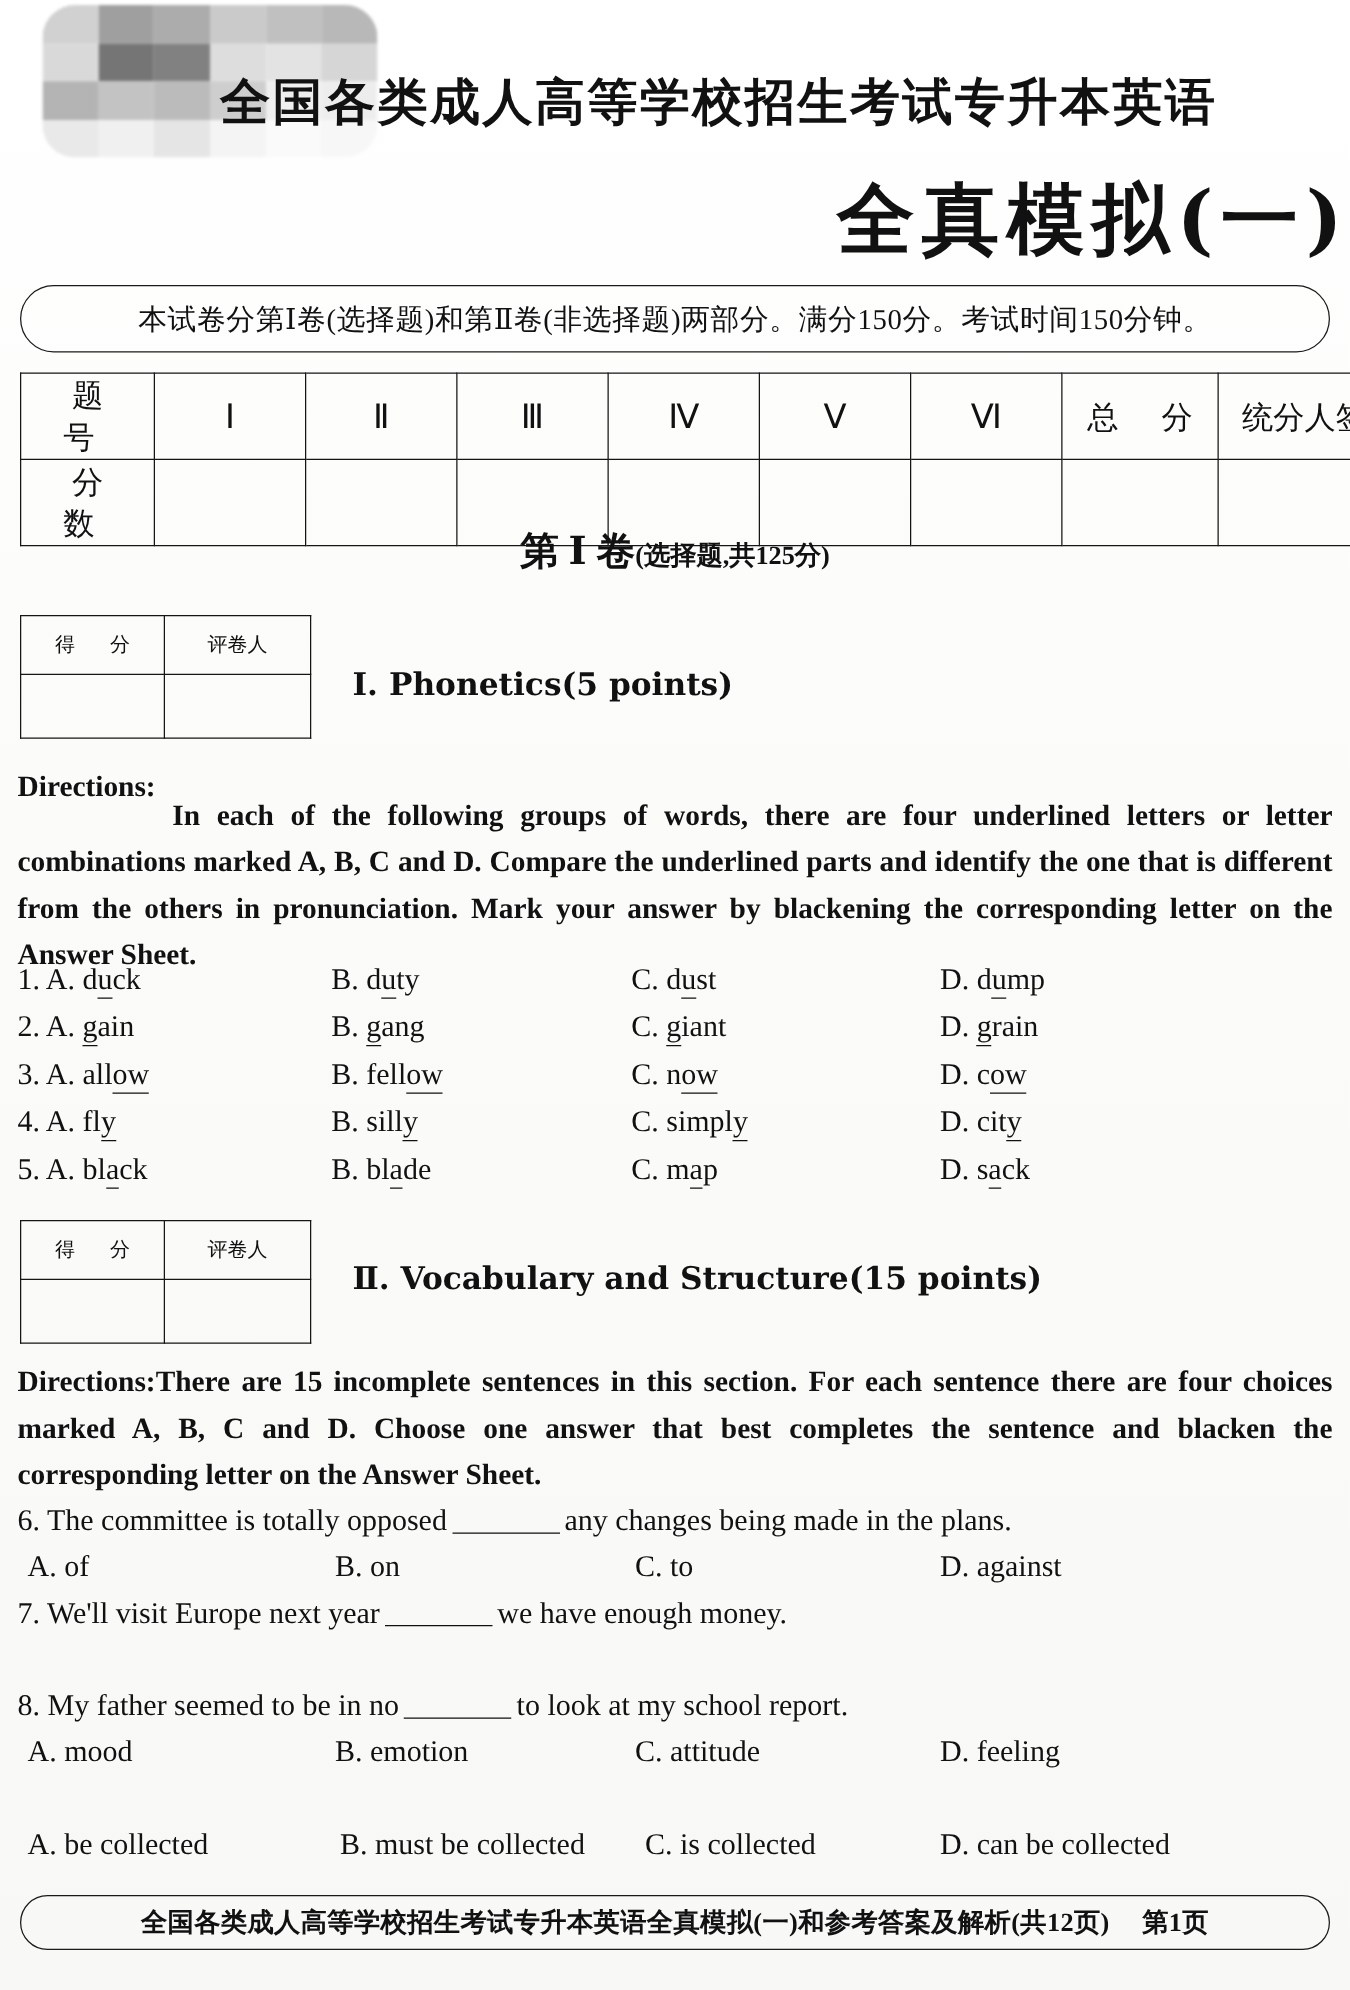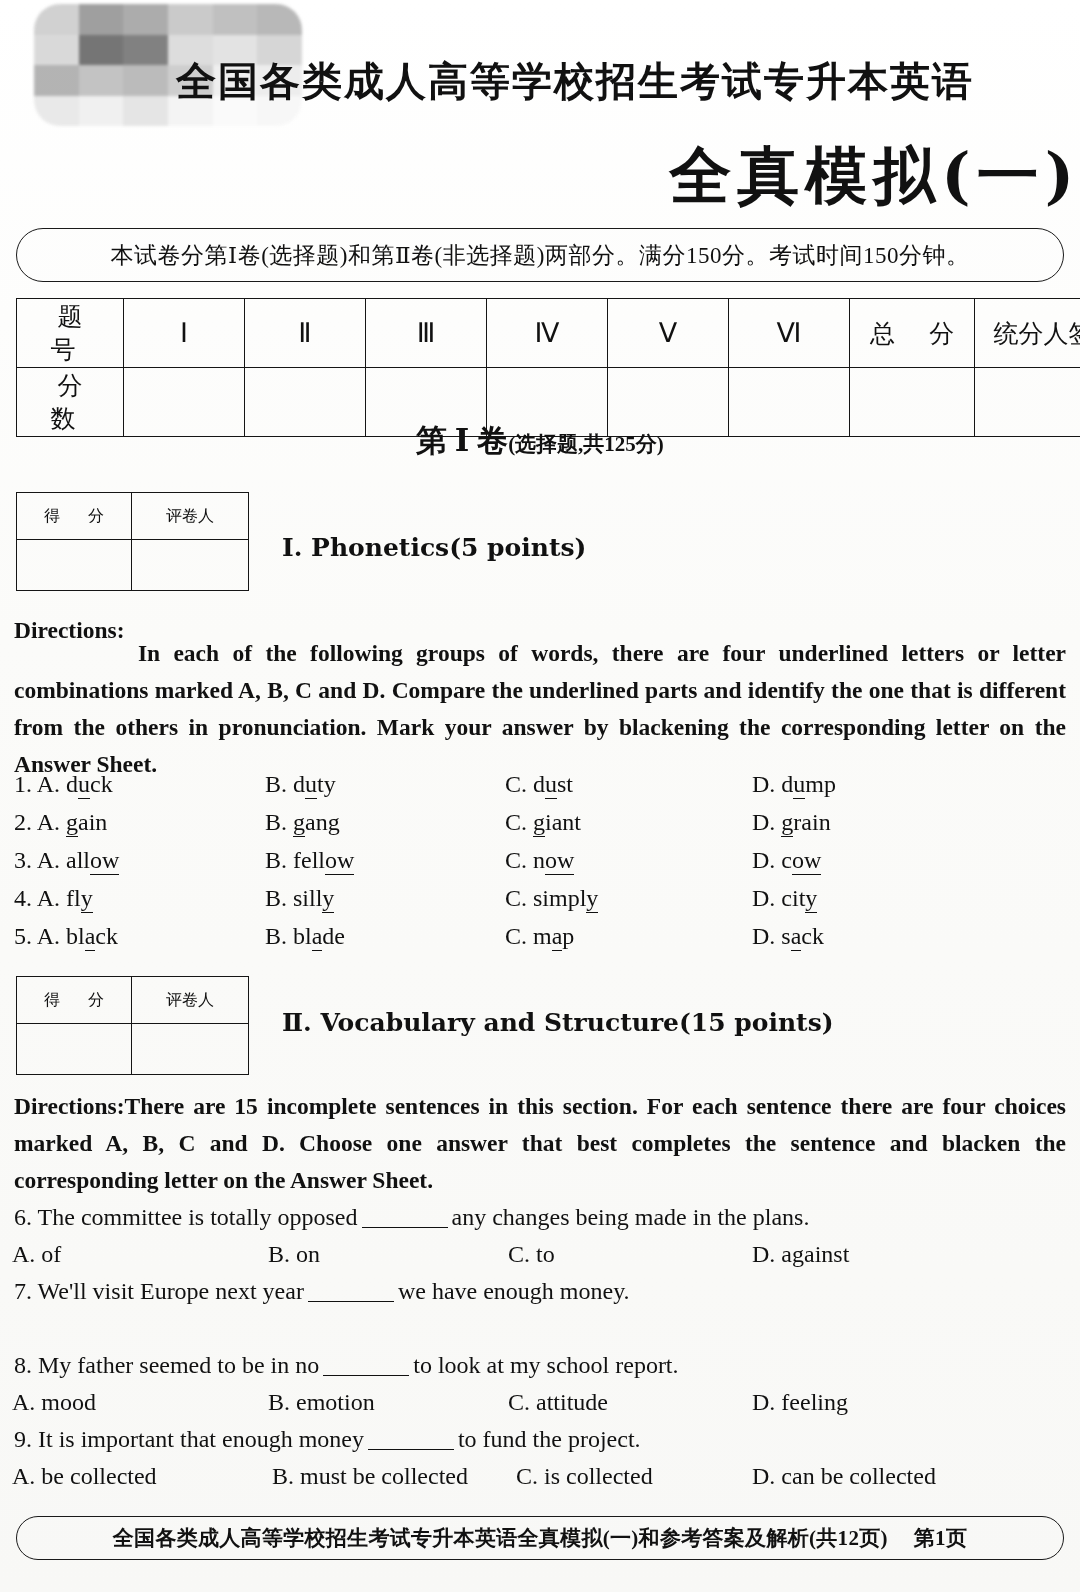--- a/index.html
+++ b/index.html
@@ -120,21 +120,21 @@
   .dir .lead{float:left;}
 
   
   .qrow{
     position:absolute;
     width:1080px;height:38px;
     font-size:24px;
     line-height:38px;
   }
   .opt{position:absolute;white-space:nowrap;}
-  .o1{left:12px;} .o2{left:268px;} .o3{left:508px;} .o4{left:752px;}
+  .o1{left:22px;} .o2{left:268px;} .o3{left:508px;} .o4{left:752px;}
   .p1{left:14px;} .p2{left:265px;} .p3{left:505px;} .p4{left:752px;}
   u{text-decoration:none;border-bottom:1.6px solid #111;padding-bottom:1px;}
 
   
   .stem{
     position:absolute;left:14px;
     font-size:24px;line-height:38px;white-space:nowrap;
   }
   .blank{
     display:inline-block;width:86px;
@@ -320,24 +320,20 @@
     <span>8.</span>
     <span>My father seemed to be in no</span><span class="blank"></span><span>to look at my school report.</span>
   </div>
   <div class="qrow" style="top:1383px;">
     <span class="opt o1">A. mood</span>
     <span class="opt o2">B. emotion</span>
     <span class="opt o3">C. attitude</span>
     <span class="opt o4">D. feeling</span>
   </div>
 
-  <div class="stem" style="top:1420px;">
-    <span>9.</span>
-    <span>It is important that enough money</span><span class="blank"></span><span>to fund the project.</span>
-  </div>
   <div class="qrow" style="top:1457px;">
     <span class="opt o1">A. be collected</span>
     <span class="opt" style="left:272px;">B. must be collected</span>
     <span class="opt" style="left:516px;text-align:center;">C. is collected</span>
     <span class="opt o4">D. can be collected</span>
   </div>
 
   <div class="footer">
     <span>全国各类成人高等学校招生考试专升本英语全真模拟(一)和参考答案及解析(共12页)</span>
     <span class="pg">第1页</span>

